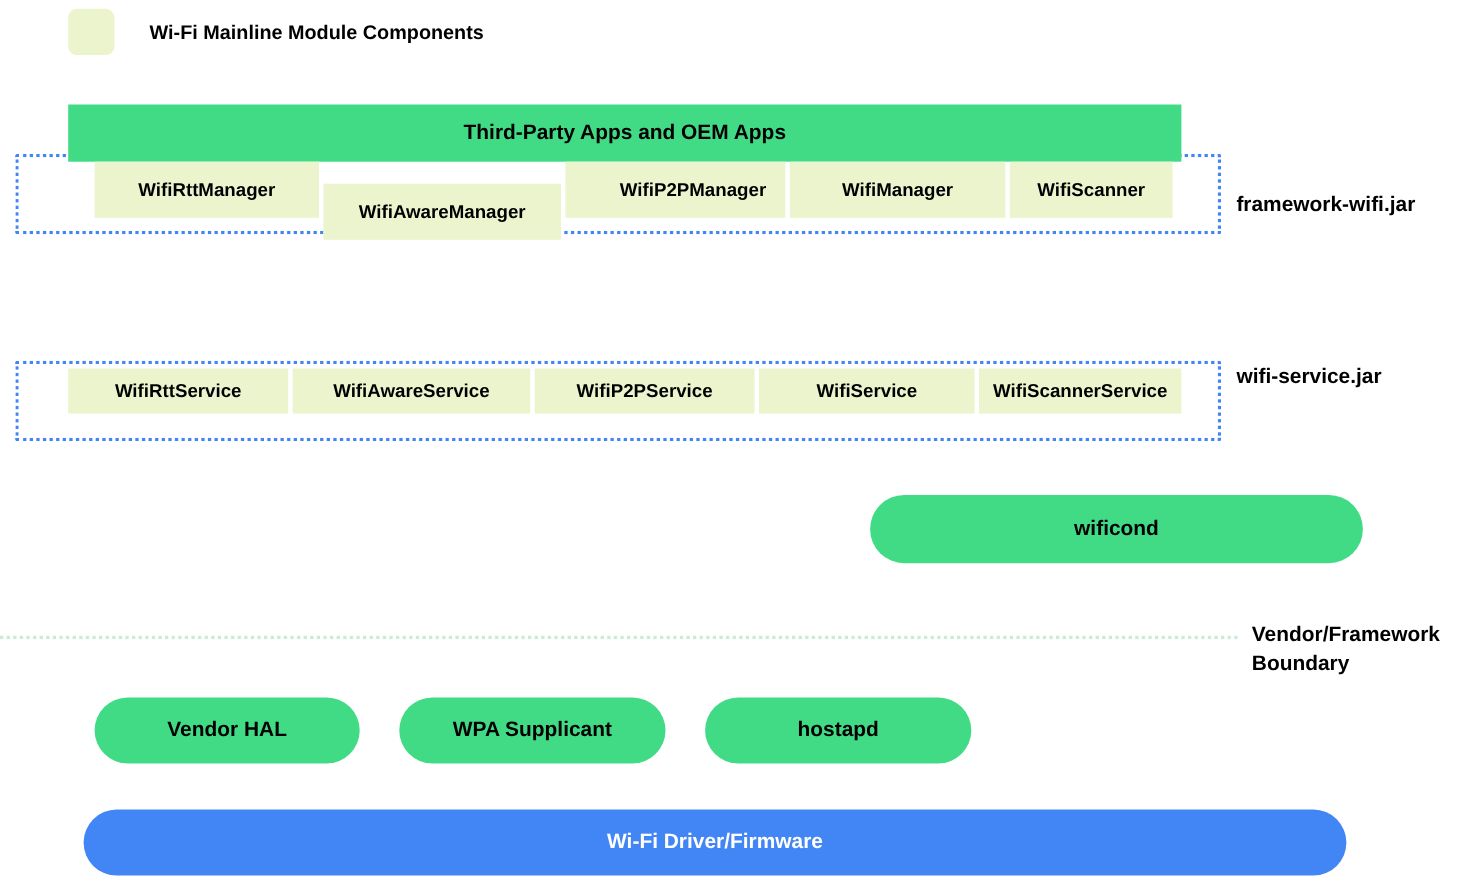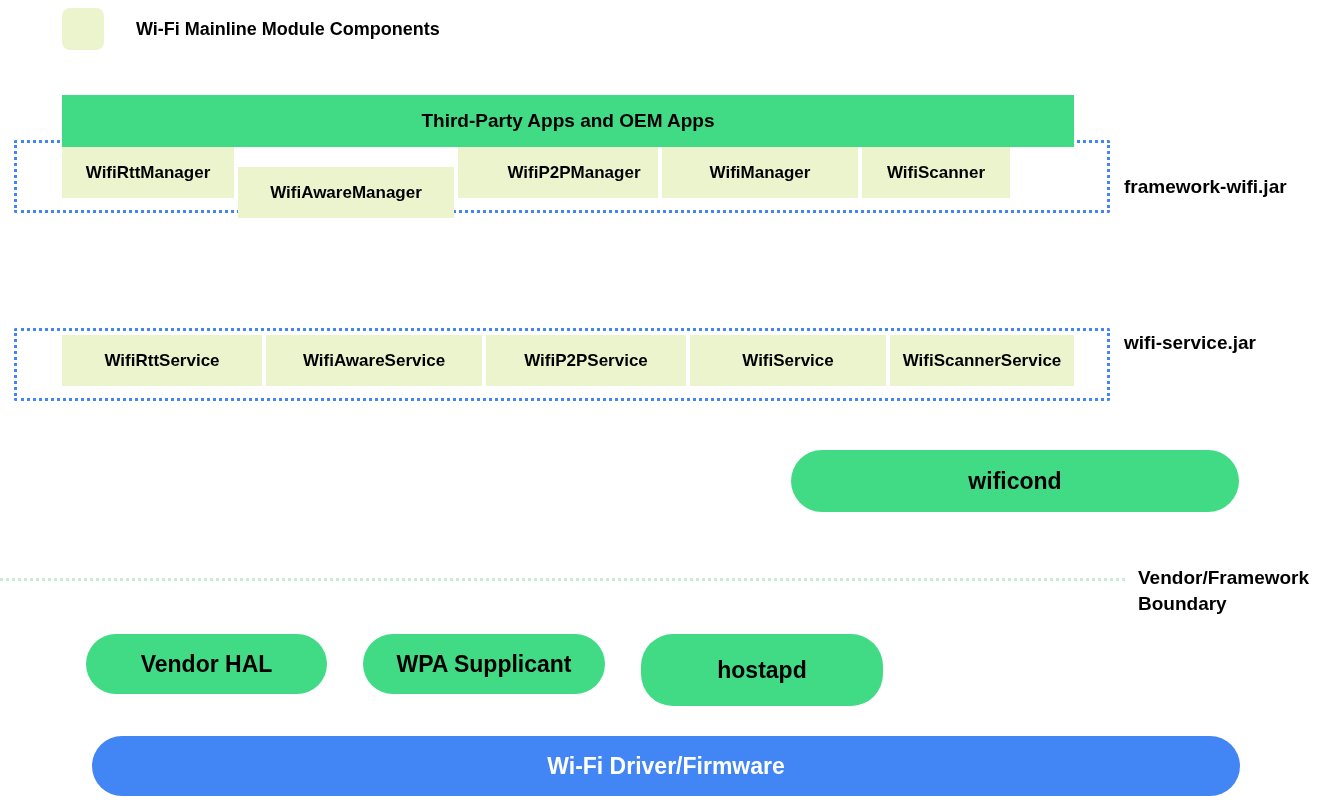--- a/index.html
+++ b/index.html
@@ -92,21 +92,21 @@
 
   
   .pill {
     position: absolute;
     display: flex;
     align-items: center;
     justify-content: center;
     background: #41DB86;
   }
   .pill span {
-    font-size: 23px;
+    font-size: 19px;
     font-weight: bold;
     color: #000000;
     white-space: nowrap;
   }
   .pill-full { border-radius: 999px; }
   .pill-soft { border-radius: 32px; }
 
   .pill-blue { background: #4285F4; }
   .pill-blue span { color: #ffffff; }
 
@@ -140,21 +140,21 @@
     <div class="legend-label">Wi-Fi Mainline Module Components</div>
   </div>
 
   <div class="jar-group" style="left:14px; top:140px; width:1096px; height:73px;"></div>
 
   <div class="header-bar" style="left:62px; top:95px; width:1012px; height:52px;">
     <span>Third-Party Apps and OEM Apps</span>
   </div>
 
   <div class="comp-row" style="left:62px; top:147px; width:1012px; height:51px;">
-    <div class="comp-cell" style="width:172px;">
+    <div class="comp-cell" style="width:204px;margin-left:24px;">
       <span>WifiRttManager</span>
     </div>
     <div class="comp-cell" style="width:216px;margin-top:20px;">
       <span>WifiAwareManager</span>
     </div>
     <div class="comp-cell" style="width:200px;padding-left:32px;">
       <span>WifiP2PManager</span>
     </div>
     <div class="comp-cell" style="width:196px;">
       <span>WifiManager</span>
@@ -162,21 +162,21 @@
     <div class="comp-cell" style="width:148px;">
       <span>WifiScanner</span>
     </div>
   </div>
 
   <div class="jar-label" style="left:1124px; top:176px;">framework-wifi.jar</div>
 
   <div class="jar-group" style="left:14px; top:328px; width:1096px; height:73px;"></div>
 
 
-  <div class="comp-row" style="left:62px; top:335px; width:1012px; height:51px;">
+  <div class="comp-row" style="left:62px; top:335px; width:1012px; height:41px;">
     <div class="comp-cell" style="width:200px;">
       <span>WifiRttService</span>
     </div>
     <div class="comp-cell" style="width:216px;">
       <span>WifiAwareService</span>
     </div>
     <div class="comp-cell" style="width:200px;">
       <span>WifiP2PService</span>
     </div>
     <div class="comp-cell" style="width:196px;">
@@ -197,21 +197,21 @@
   <div class="boundary-label">Vendor/Framework Boundary</div>
 
   <div class="pill pill-soft" style="left:363px; top:634px; width:242px; height:60px;">
     <span>WPA Supplicant</span>
   </div>
 
   <div class="pill pill-soft" style="left:86px; top:634px; width:241px; height:60px;">
     <span>Vendor HAL</span>
   </div>
 
-  <div class="pill pill-soft" style="left:641px; top:634px; width:242px; height:72px;">
+  <div class="pill pill-soft" style="left:641px; top:634px; width:242px; height:60px;">
     <span>hostapd</span>
   </div>
 
-  <div class="pill pill-soft pill-blue" style="left:92px; top:736px; width:1148px; height:60px;">
+  <div class="pill pill-soft pill-blue" style="left:76px; top:736px; width:1148px; height:60px;">
     <span>Wi-Fi Driver/Firmware</span>
   </div>
 
 </div>
 
 </body></html>

